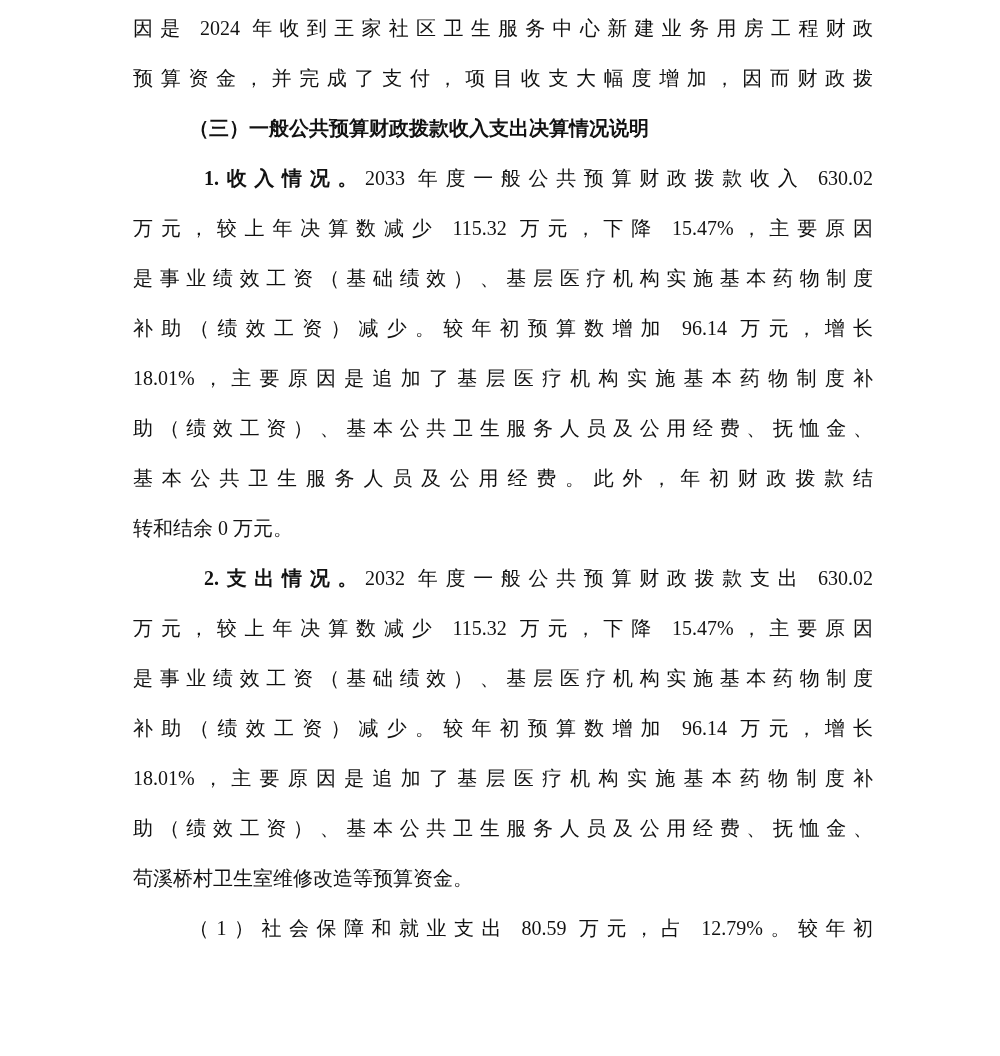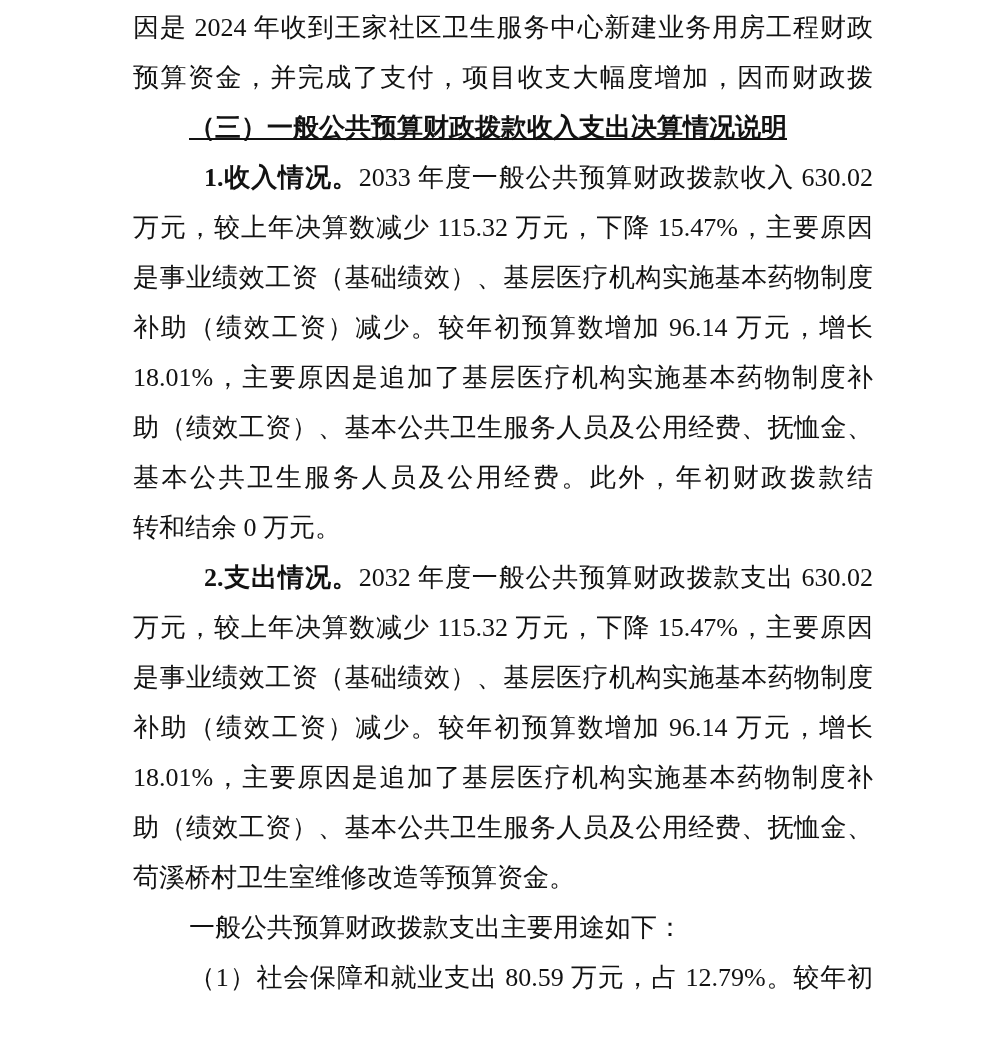--- a/index.html
+++ b/index.html
@@ -27,37 +27,36 @@
     top: 3px;
     width: 740px;
   }
   .para {
     margin: 0;
     padding: 0;
   }
   .line {
     height: 50px;
     line-height: 50px;
-    font-size: 26px;
+    font-size: 20px;
     text-align: justify;
     text-align-last: left;
     letter-spacing: 0;
   }
   
   .line.j {
     text-align-last: justify;
   }
   
   .line.ind {
     text-indent: 56px;
   }
   
   .line.hd {
     font-weight: 600;
-    text-decoration: underline;
   }
   
   .lead {
     font-weight: 700;
     margin-left: 15px;
   }
 </style>
 </head>
 <body>
 
@@ -87,22 +86,19 @@
     <div class="para">
       <div class="line j ind"><span class="lead">2.支出情况。</span><span>2032 年度一般公共预算财政拨款支出 630.02</span></div>
       <div class="line j"><span>万元，较上年决算数减少 115.32 万元，下降 15.47%，主要原因</span></div>
       <div class="line j"><span>是事业绩效工资（基础绩效）、基层医疗机构实施基本药物制度</span></div>
       <div class="line j"><span>补助（绩效工资）减少。较年初预算数增加 96.14 万元，增长</span></div>
       <div class="line j"><span>18.01%，主要原因是追加了基层医疗机构实施基本药物制度补</span></div>
       <div class="line j"><span>助（绩效工资）、基本公共卫生服务人员及公用经费、抚恤金、</span></div>
       <div class="line"><span>苟溪桥村卫生室维修改造等预算资金。</span></div>
     </div>
 
-    <div class="para">
-      <div class="line ind"><span>一般公共预算财政拨款支出主要用途如下：</span></div>
-    </div>
 
     <div class="para">
       <div class="line j ind"><span>（1）社会保障和就业支出 80.59 万元，占 12.79%。较年初</span></div>
     </div>
 
   </div>
 </div>
 
 </body></html>

